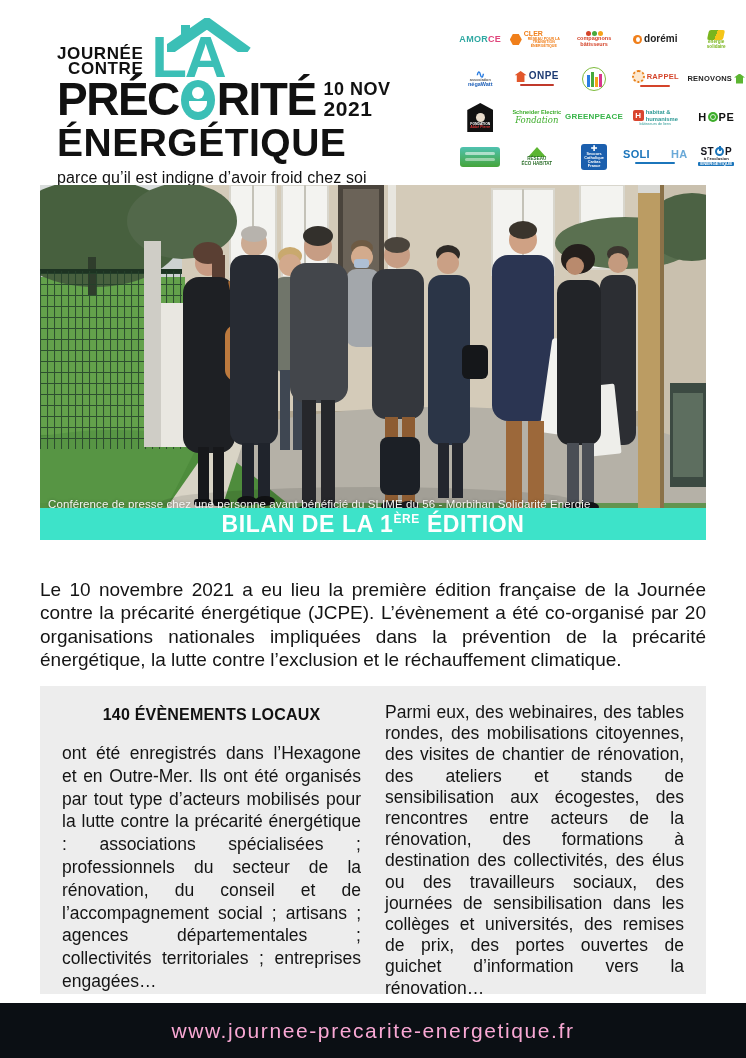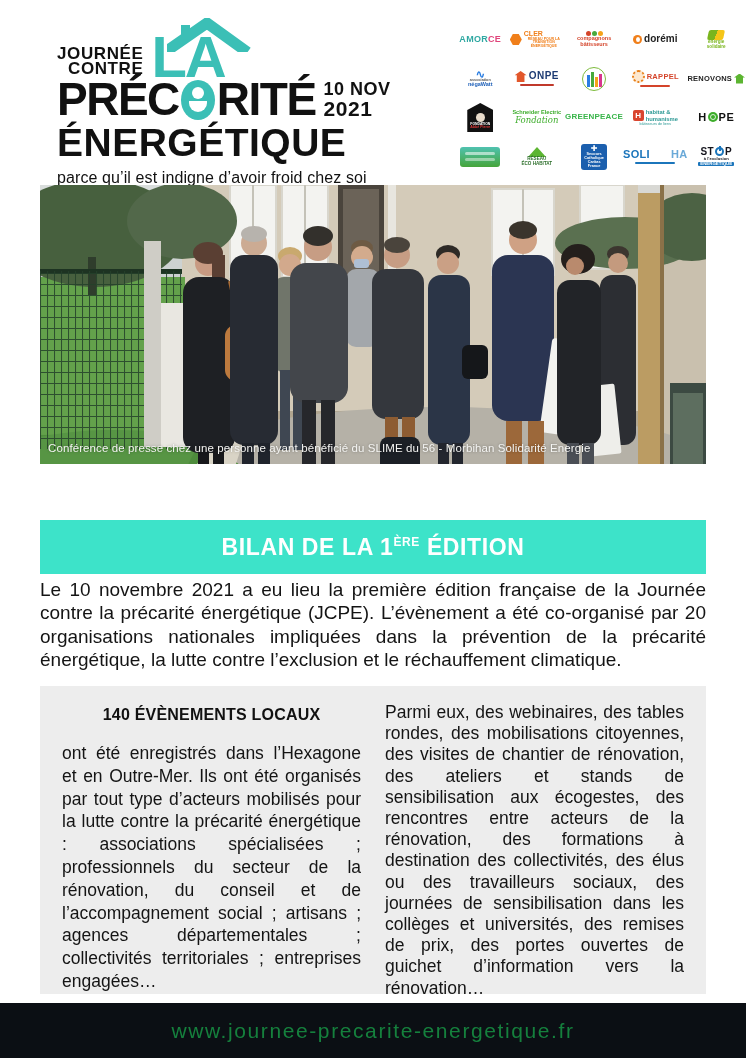--- a/index.html
+++ b/index.html
@@ -78,44 +78,44 @@
   .sc-t{font-size:3.8px;font-weight:700;line-height:1.1;}
   .soliha-t{font-size:11px;font-weight:700;color:#1b75bb;letter-spacing:.3px;}
   .soliha-t .lt{color:#6aa9d8;padding-left:21px;}
   .stop-t{font-size:10px;font-weight:700;color:#14141c;display:flex;align-items:center;letter-spacing:.3px;}
   .plug{width:9px;height:9px;border-radius:50%;border:2px solid #1b75bb;position:relative;box-sizing:border-box;margin:0 1px;}
   .plug::after{content:"";position:absolute;left:2.2px;top:-3px;width:1.6px;height:5px;background:#1b75bb;}
   .stop-t3{font-size:4.2px;font-weight:700;color:#14141c;}
   .stop-t4{font-size:4.4px;font-weight:700;color:#fff;background:#1b75bb;padding:0 2px;border-radius:1px;}
 
   
-  .photo{position:absolute;left:40px;top:185px;width:666px;height:279px;overflow:hidden;}
+  .photo{position:absolute;left:40px;top:185px;width:666px;height:335px;overflow:hidden;}
   .photo svg{display:block;width:666px;height:335px;}
   .caption{position:absolute;left:8px;bottom:10px;color:#f4f4f2;font-size:11.5px;letter-spacing:.1px;text-shadow:0 0 3px rgba(0,0,0,.35);}
 
   
-  .banner{position:absolute;left:40px;top:520px;width:666px;height:54px;background:#3de3c9;
+  .banner{position:absolute;left:40px;top:508px;width:666px;height:32px;background:#3de3c9;
     display:flex;align-items:center;justify-content:center;color:#fff;font-weight:700;font-size:23px;letter-spacing:.6px;}
   .banner sup{font-size:12px;vertical-align:super;line-height:0;}
 
   
   .intro{position:absolute;left:40px;top:578px;width:666px;font-size:19px;line-height:23.4px;text-align:justify;color:#141414;}
 
   
   .events-box{position:absolute;left:40px;top:686px;width:666px;height:308px;background:#ededed;
     box-sizing:border-box;padding:16px 22px 14px 22px;display:flex;gap:24px;}
   .col{flex:1;}
   .events-heading{font-size:16px;font-weight:700;letter-spacing:.2px;text-align:center;color:#111;margin:4px 0 18px 0;}
   .events-left-text{font-size:17.5px;line-height:22.8px;text-align:justify;color:#141414;}
   .events-right-text{font-size:17.5px;line-height:21.2px;text-align:justify;color:#141414;}
 
   
   .footer{position:absolute;left:0;top:1003px;width:746px;height:55px;background:#0b0f14;
     display:flex;align-items:center;justify-content:center;}
-  .footer-url{color:#15803d;font-size:21px;letter-spacing:1.6px;font-weight:400;}
+  .footer-url{color:#f9a8d4;font-size:21px;letter-spacing:1.6px;font-weight:400;}
 </style>
 </head>
 <body>
 
 <div class="page">
 
   <div class="brand">
     <div class="brand-row1">
       <div class="j-block">
         <div>JOURNÉE</div>

